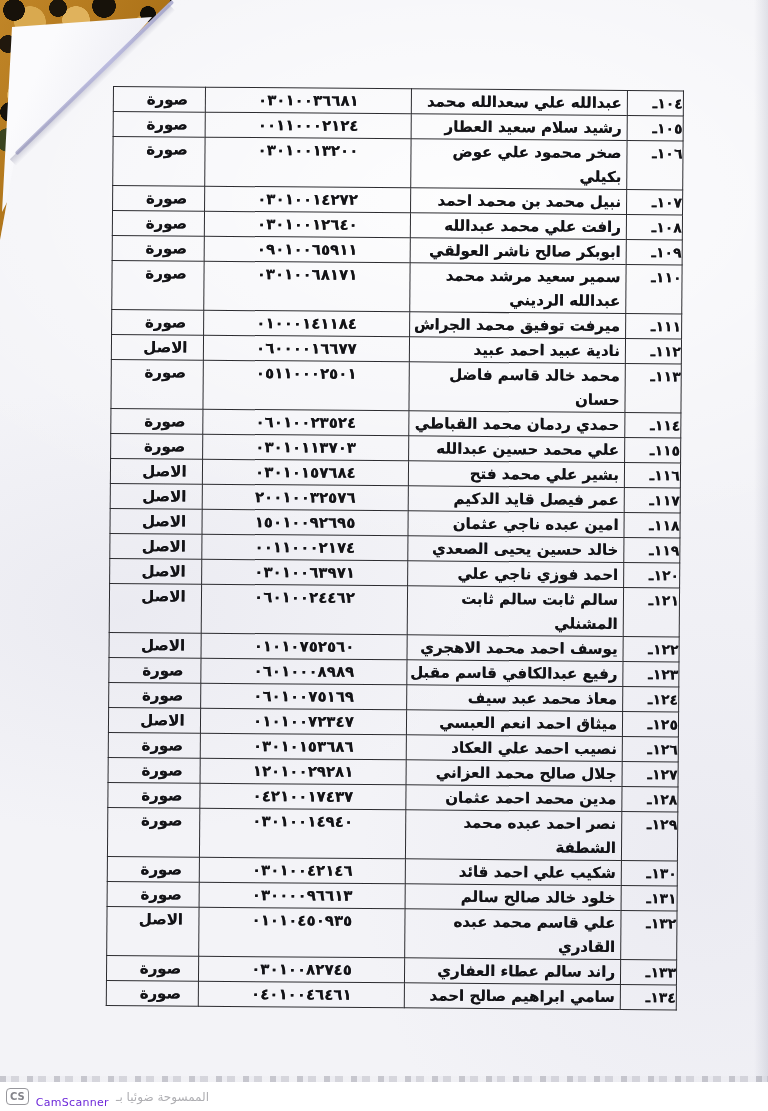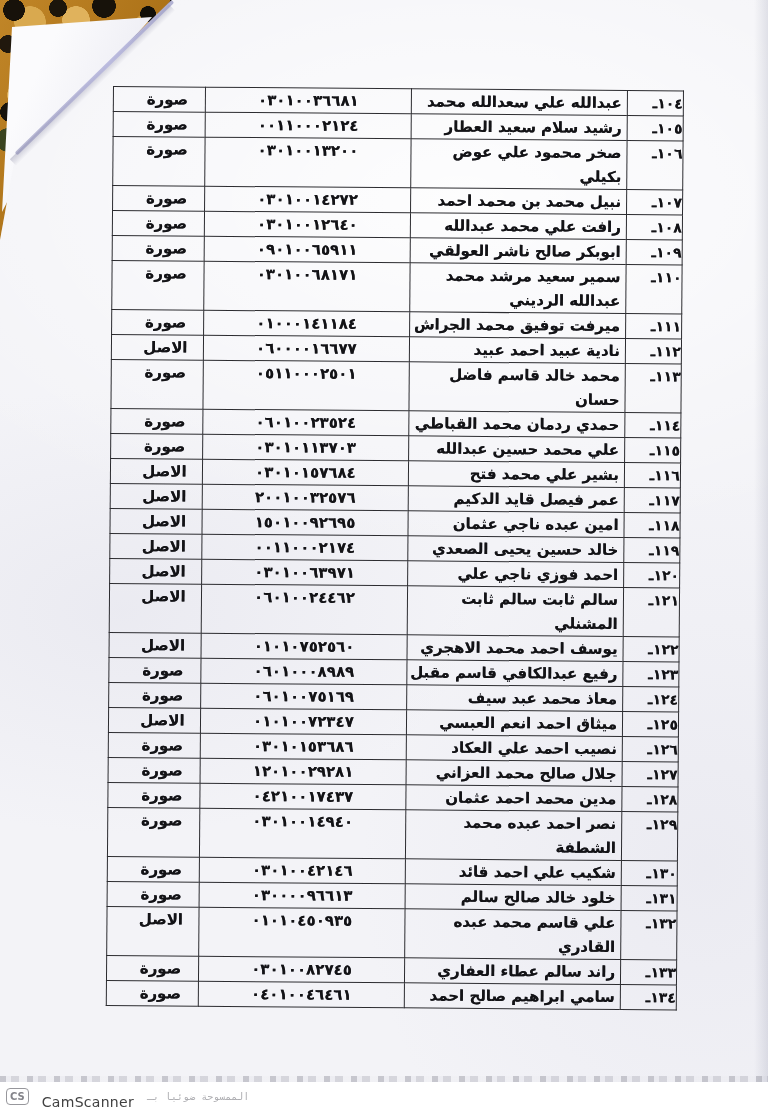--- a/index.html
+++ b/index.html
@@ -83,25 +83,25 @@
   .edge-right { position:absolute; top:0; right:0; width:14px; height:1082px; z-index:7;
     background:linear-gradient(to right, rgba(120,125,150,0), rgba(120,125,150,.18)); }
   .scan-noise { position:absolute; left:0; right:0; top:1076px; height:6px; z-index:8;
     background:repeating-linear-gradient(90deg,
       rgba(128,128,140,.38) 0 6px, rgba(195,195,205,.12) 6px 11px,
       rgba(148,148,160,.30) 11px 19px, rgba(214,214,224,.08) 19px 27px);
     filter:blur(.7px); }
 
   
   .footer { position:absolute; left:0; right:0; top:1082px; height:29px; z-index:9;
-    background:#ffffff; display:flex; align-items:center; gap:13px; padding-left:6px; }
+    background:#ffffff; display:flex; align-items:center; gap:7px; padding-left:6px; }
   .cs-badge { display:inline-block; border:1.6px solid #97979c; border-radius:4px;
     color:#84848a; font-weight:bold; font-size:10px; line-height:13px; padding:1px 3px; }
-  .brand { color:#404040; font-size:14px; letter-spacing:.3px;margin-top:11px; }
-  .scanned-with { color:#aeaeb2; font-size:10px;font-family:Liberation Mono, monospace; }
+  .brand { color:#6d28d9; font-size:11px; letter-spacing:.3px;margin-top:11px; }
+  .scanned-with { color:#aeaeb2; font-size:12px; }
 </style>
 </head>
 <body>
 
 <div class="canvas">
   <div class="pattern"></div>
   <div class="under-sheet"></div>
   <div class="paper"></div>
   <div class="fold-shade"></div>
   <div class="fold-line"></div>

